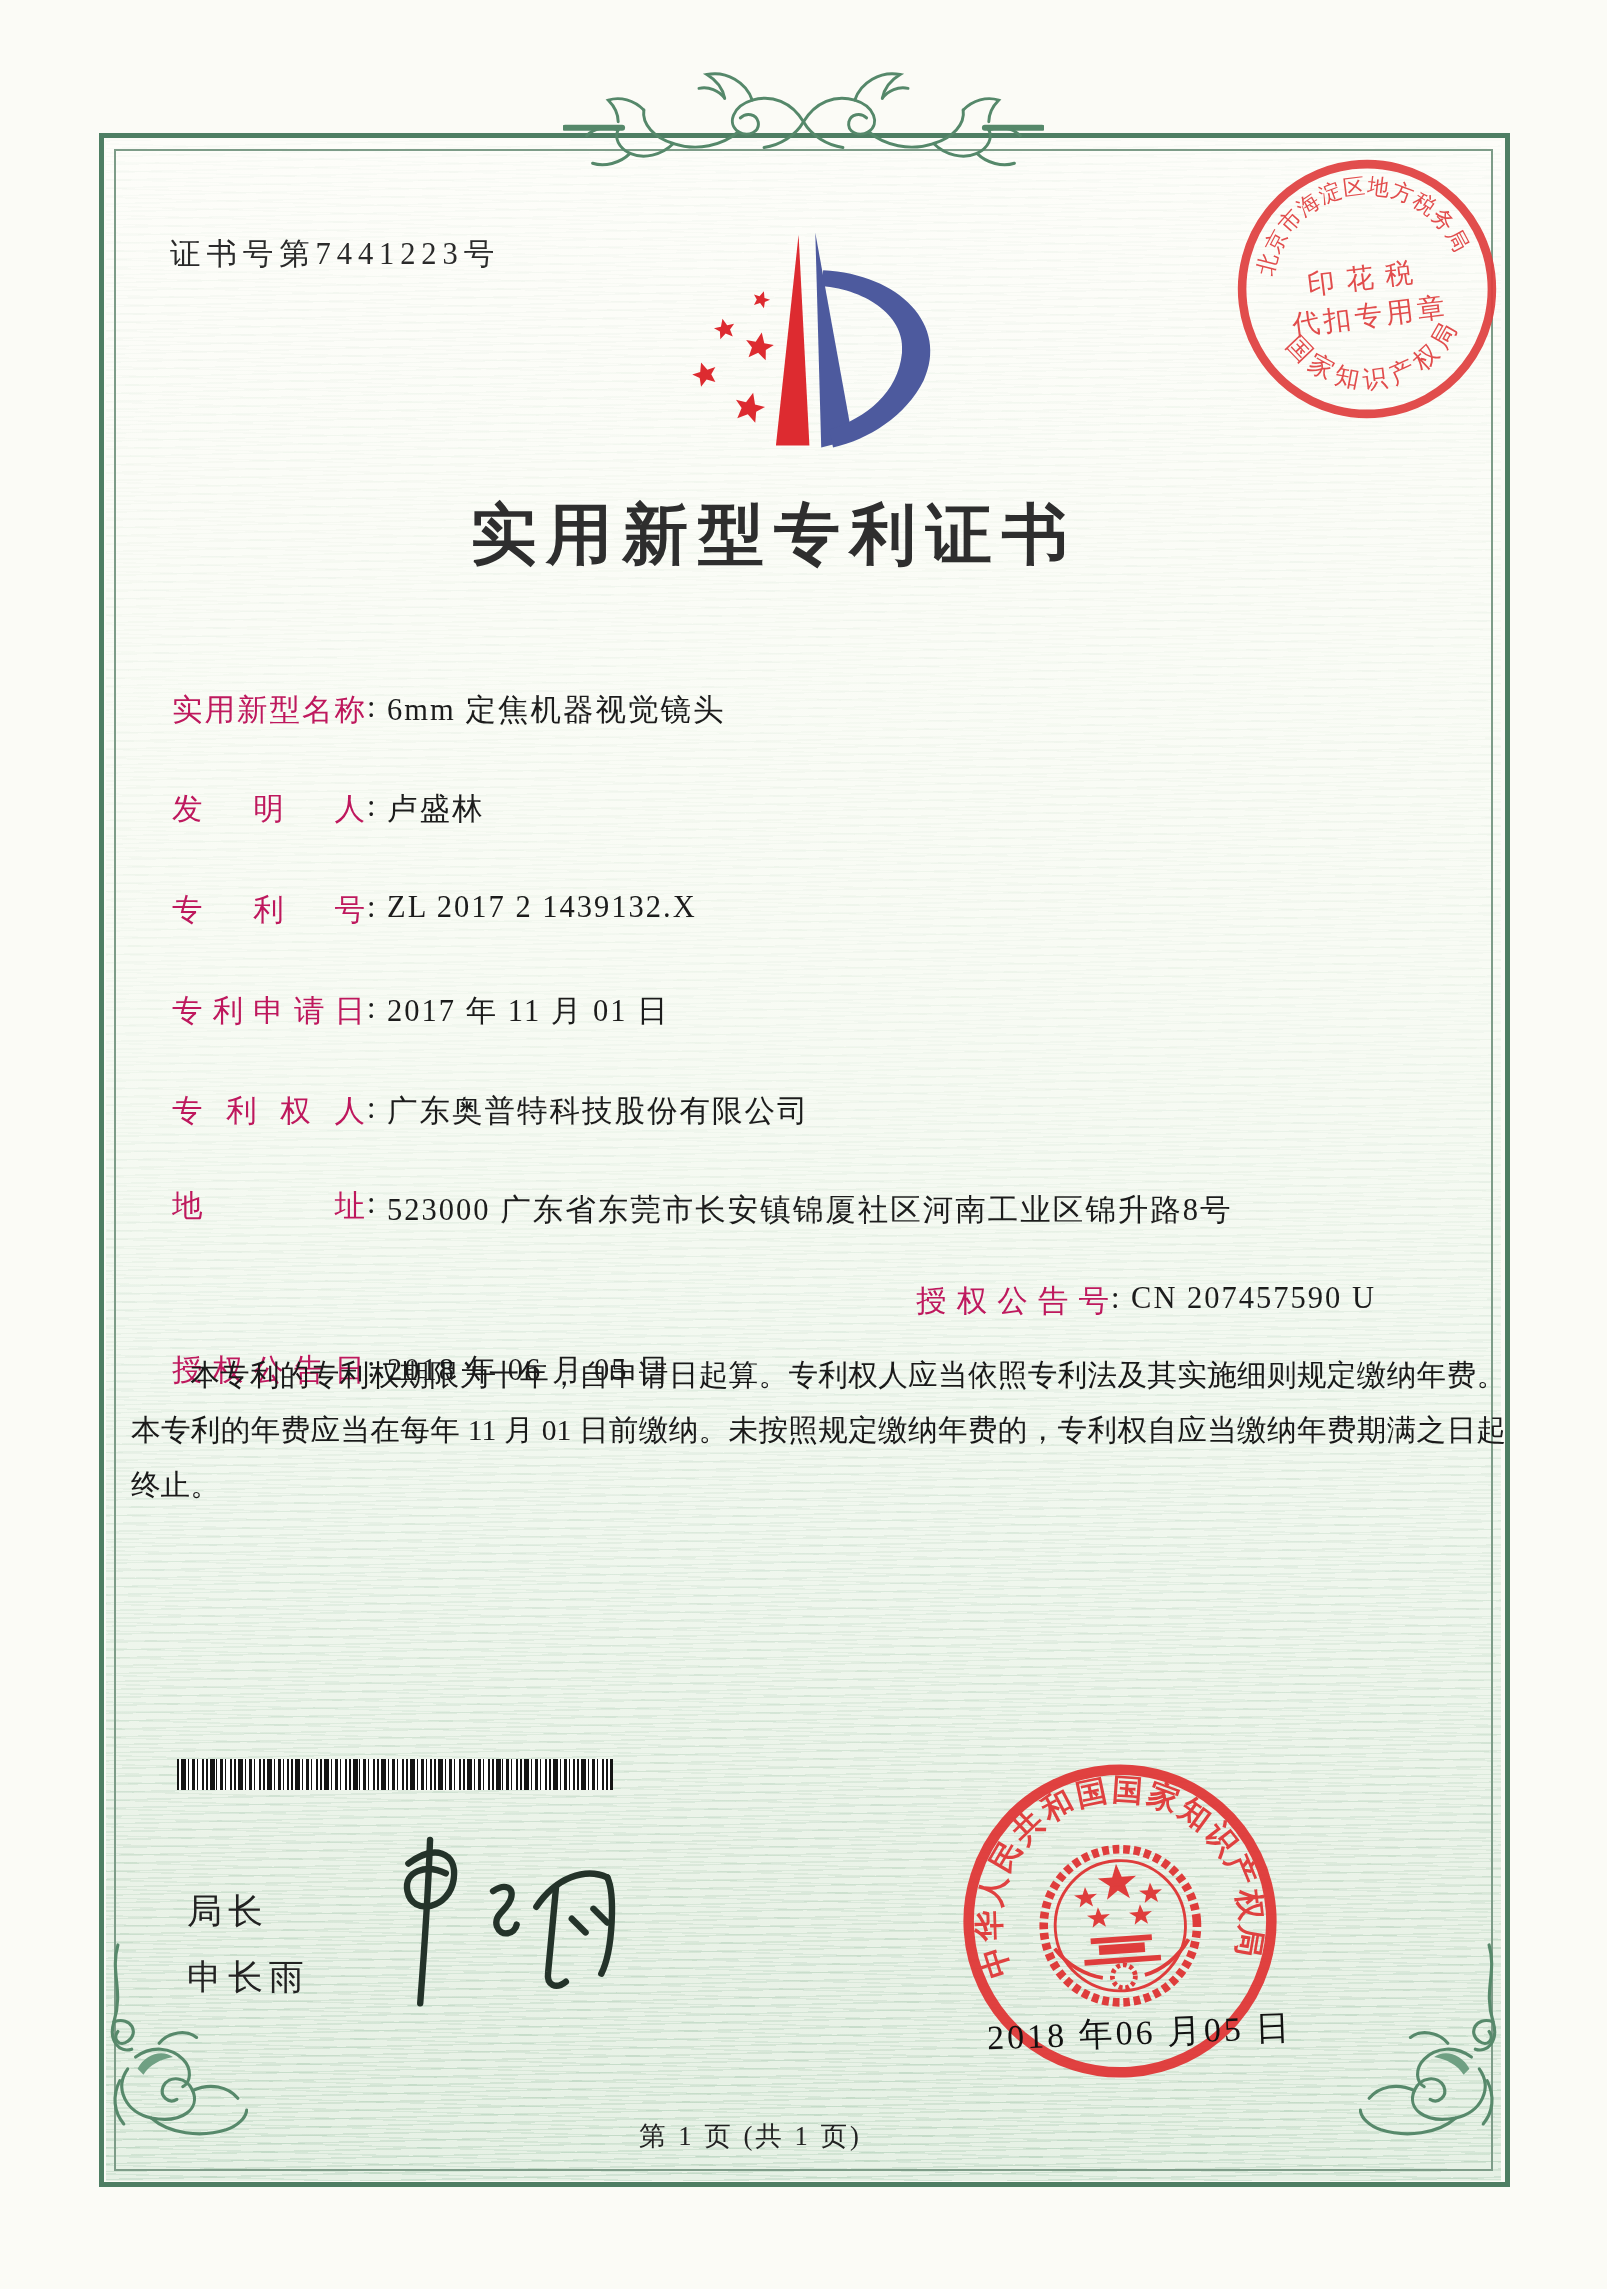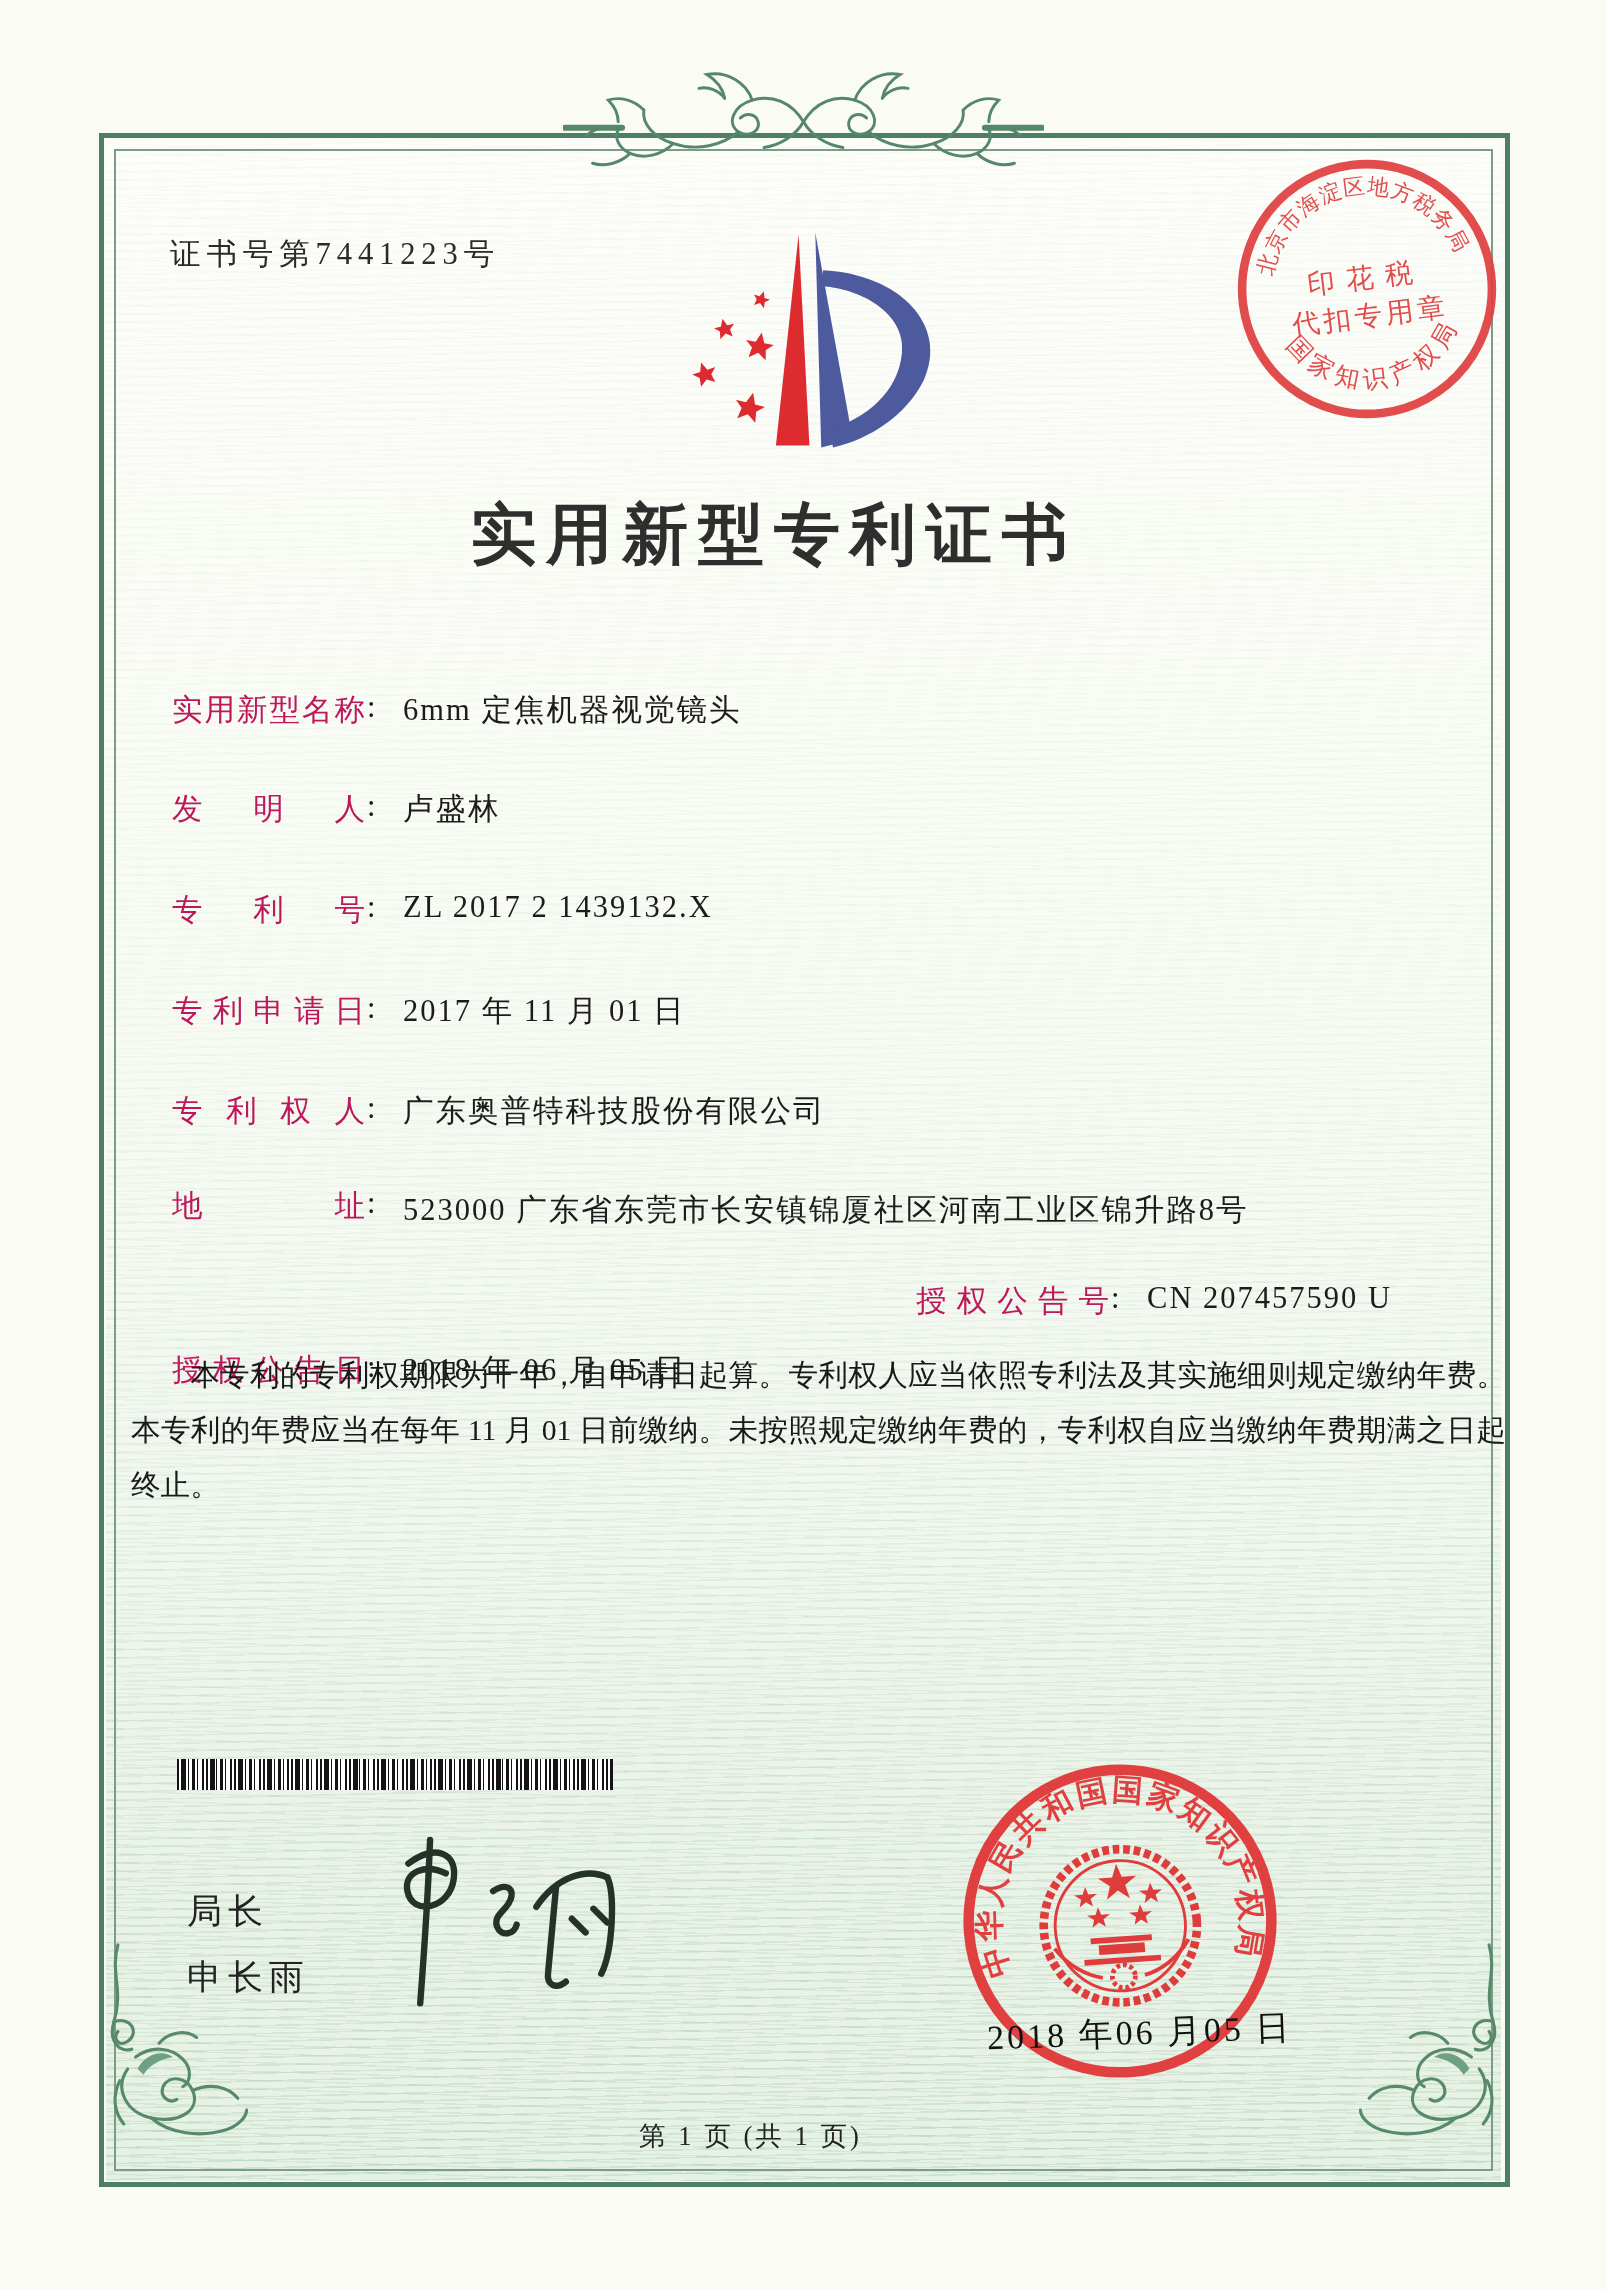--- a/index.html
+++ b/index.html
@@ -42,21 +42,21 @@
     left:0;top:490px;width:1548px;text-align:center;
     font-size:66px;font-weight:700;letter-spacing:9.9px;color:#2e2e2e;
   }
 
   .field-row{left:172px;font-size:30.5px;white-space:nowrap;}
   .flabel{
     display:inline-block;width:193px;vertical-align:top;
     text-align:justify;text-align-last:justify;color:#be185d;
   }
   .fcolon{display:inline-block;margin-left:2px;vertical-align:top;}
-  .fvalue{display:inline-block;margin-left:20px;letter-spacing:2px;vertical-align:top;white-space:pre-wrap;}
+  .fvalue{display:inline-block;margin-left:4px;letter-spacing:2px;vertical-align:top;white-space:pre-wrap;}
   .fvalue.wrapped{width:941px;white-space:pre-wrap;line-height:1.62;}
   .row-wrap{white-space:normal;}
 
   .grant-right{left:916px;}
 
   .paragraphs{
     left:131px;top:1348px;width:1375px;
     font-size:29.6px;line-height:55px;color:#191919;text-align:justify;
   }
   .paragraphs p{margin:0;text-indent:2em;}

